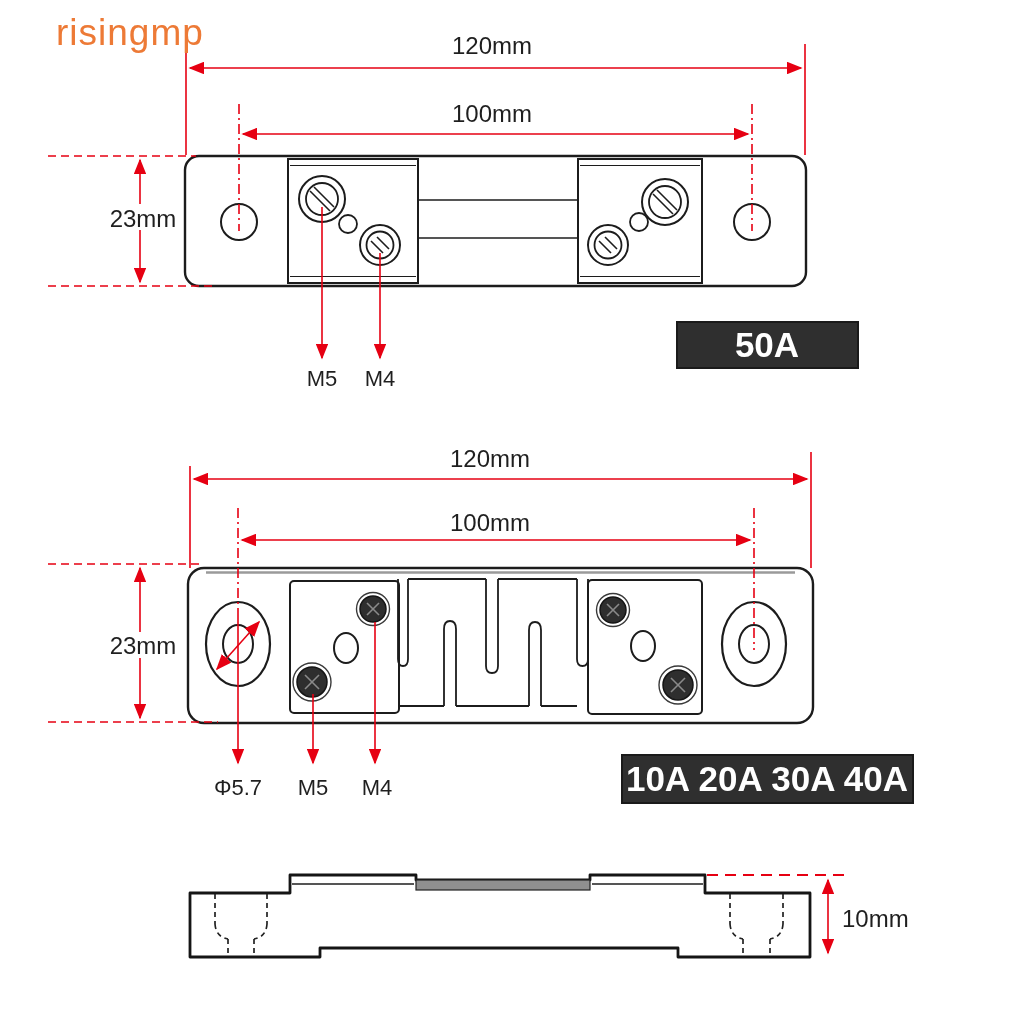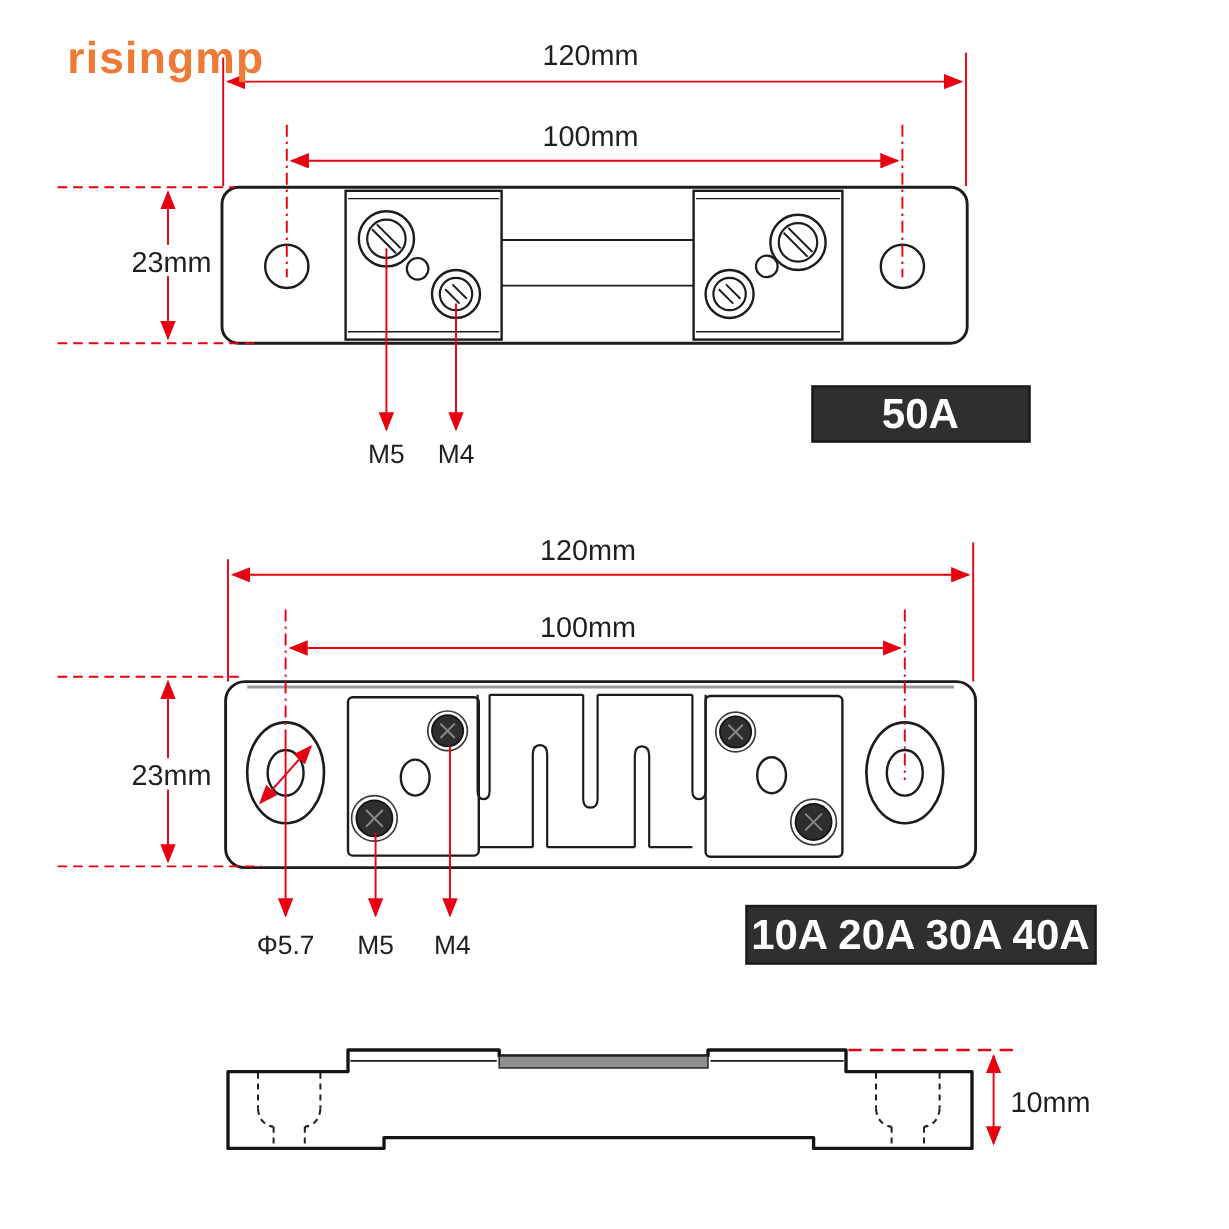--- a/index.html
+++ b/index.html
@@ -1,22 +1,22 @@
 <!DOCTYPE html>
 <html><head>
 <meta charset="utf-8">
 <style>
   html,body{margin:0;padding:0;background:#fff;}
   .canvas{
     position:relative;width:1024px;height:1024px;background:#ffffff;overflow:hidden;
     font-family:"Liberation Sans", sans-serif;
   }
   .logo{
-    position:absolute;left:56px;top:28px;
-    font-size:37px;font-weight:bold;color:#ed7a36;letter-spacing:1px;
+    position:absolute;left:56px;top:12px;
+    font-size:37px;font-weight:normal;color:#ed7a36;letter-spacing:1px;
   }
   svg text{font-family:"Liberation Sans", sans-serif;}
   .dimtext{font-size:24px;fill:#1f1f1f;}
   .smalltext{font-size:22px;fill:#1f1f1f;}
   .badgetext{font-size:35px;font-weight:bold;fill:#ffffff;}
   .part{fill:#ffffff;stroke:#1c1c1c;stroke-width:2.4;}
   .part2{fill:#ffffff;stroke:#1c1c1c;stroke-width:2;}
   .ink{stroke:#1c1c1c;fill:none;}
   .red{stroke:#e60012;fill:none;stroke-width:1.6;}
   .reddd{stroke:#e60012;fill:none;stroke-width:1.6;stroke-dasharray:10 4 2 4;}

